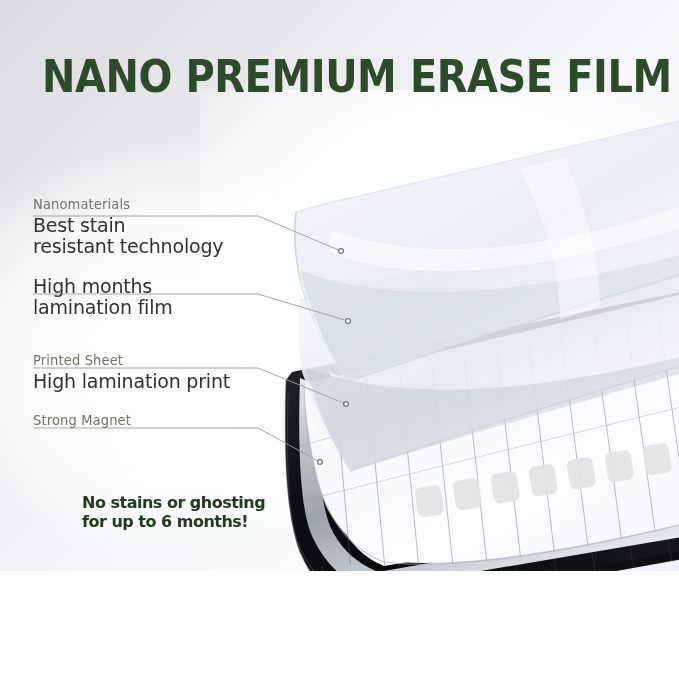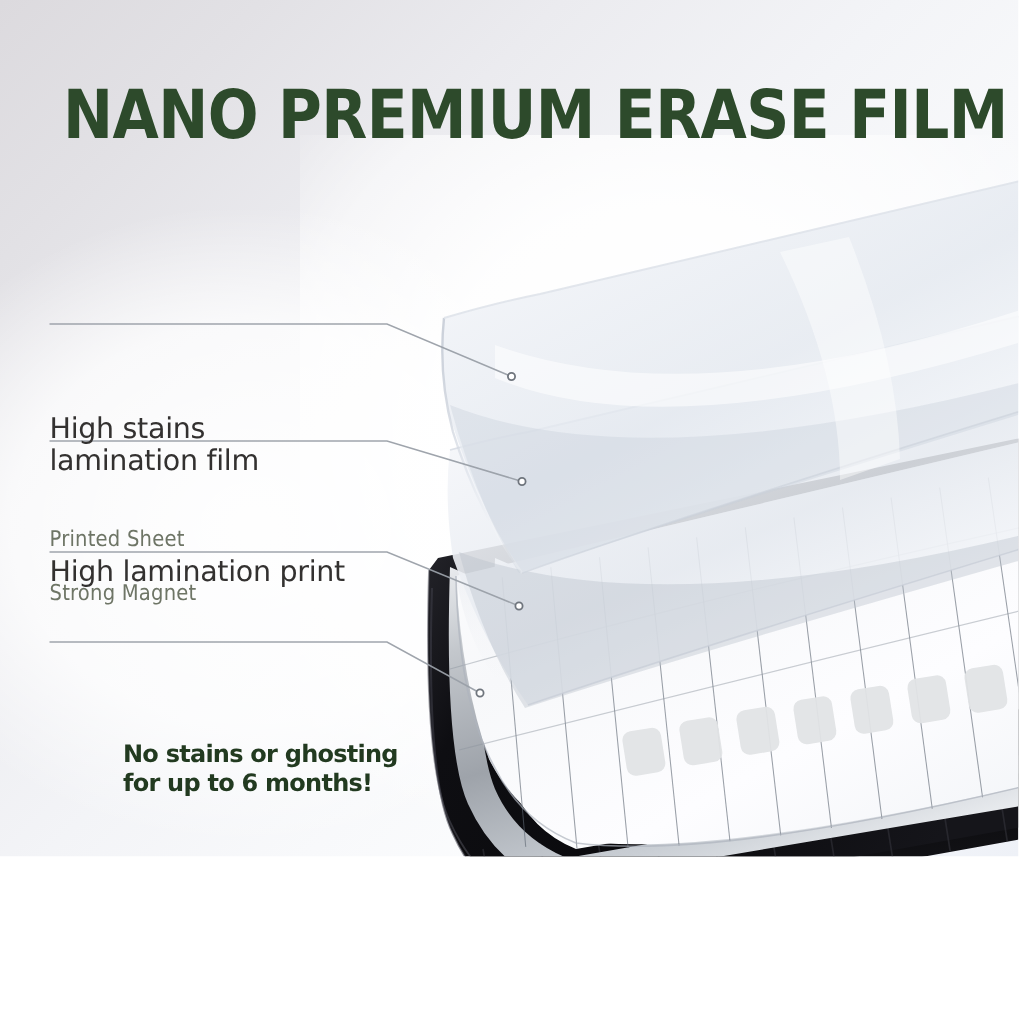--- a/index.html
+++ b/index.html
@@ -363,32 +363,37 @@
         <circle cx="341" cy="251" r="2.4" fill="#ffffff" stroke="#6f757d" stroke-width="1.2"></circle>
         <circle cx="348" cy="321" r="2.4" fill="#ffffff" stroke="#6f757d" stroke-width="1.2"></circle>
         <circle cx="346" cy="404" r="2.4" fill="#ffffff" stroke="#6f757d" stroke-width="1.2"></circle>
         <circle cx="320" cy="462" r="2.4" fill="#ffffff" stroke="#6f757d" stroke-width="1.2"></circle>
       </g>
     </g>
   </svg>
 
   <div class="title">NANO PREMIUM ERASE FILM</div>
 
+  <div class="callout" style="top:196px;">
+    <div class="callout-label">Nanomaterials</div>
+    <div class="callout-desc">Best stain
+resistant technology</div>
+  </div>
 
   <div class="callout" style="top:274px;">
-    <div class="callout-desc">High stains
+    <div class="callout-desc">High months
 lamination film</div>
   </div>
 
   <div class="callout" style="top:352px;">
     <div class="callout-label">Printed Sheet</div>
     <div class="callout-desc">High lamination print</div>
   </div>
 
-  <div class="callout" style="top:388px;">
+  <div class="callout" style="top:412px;">
     <div class="callout-label">Strong Magnet</div>
   </div>
 
   <div class="tagline">No stains or ghosting
 for up to 6 months!</div>
 
   <svg class="logo-mark" viewBox="0 0 30 28">
     <g fill="none" stroke="#9ba0a8" stroke-width="1.1">
       <path d="M15 3 L27 9 L15 15 L3 9 Z"></path>
       <path d="M3 14 L15 20 L27 14"></path>

